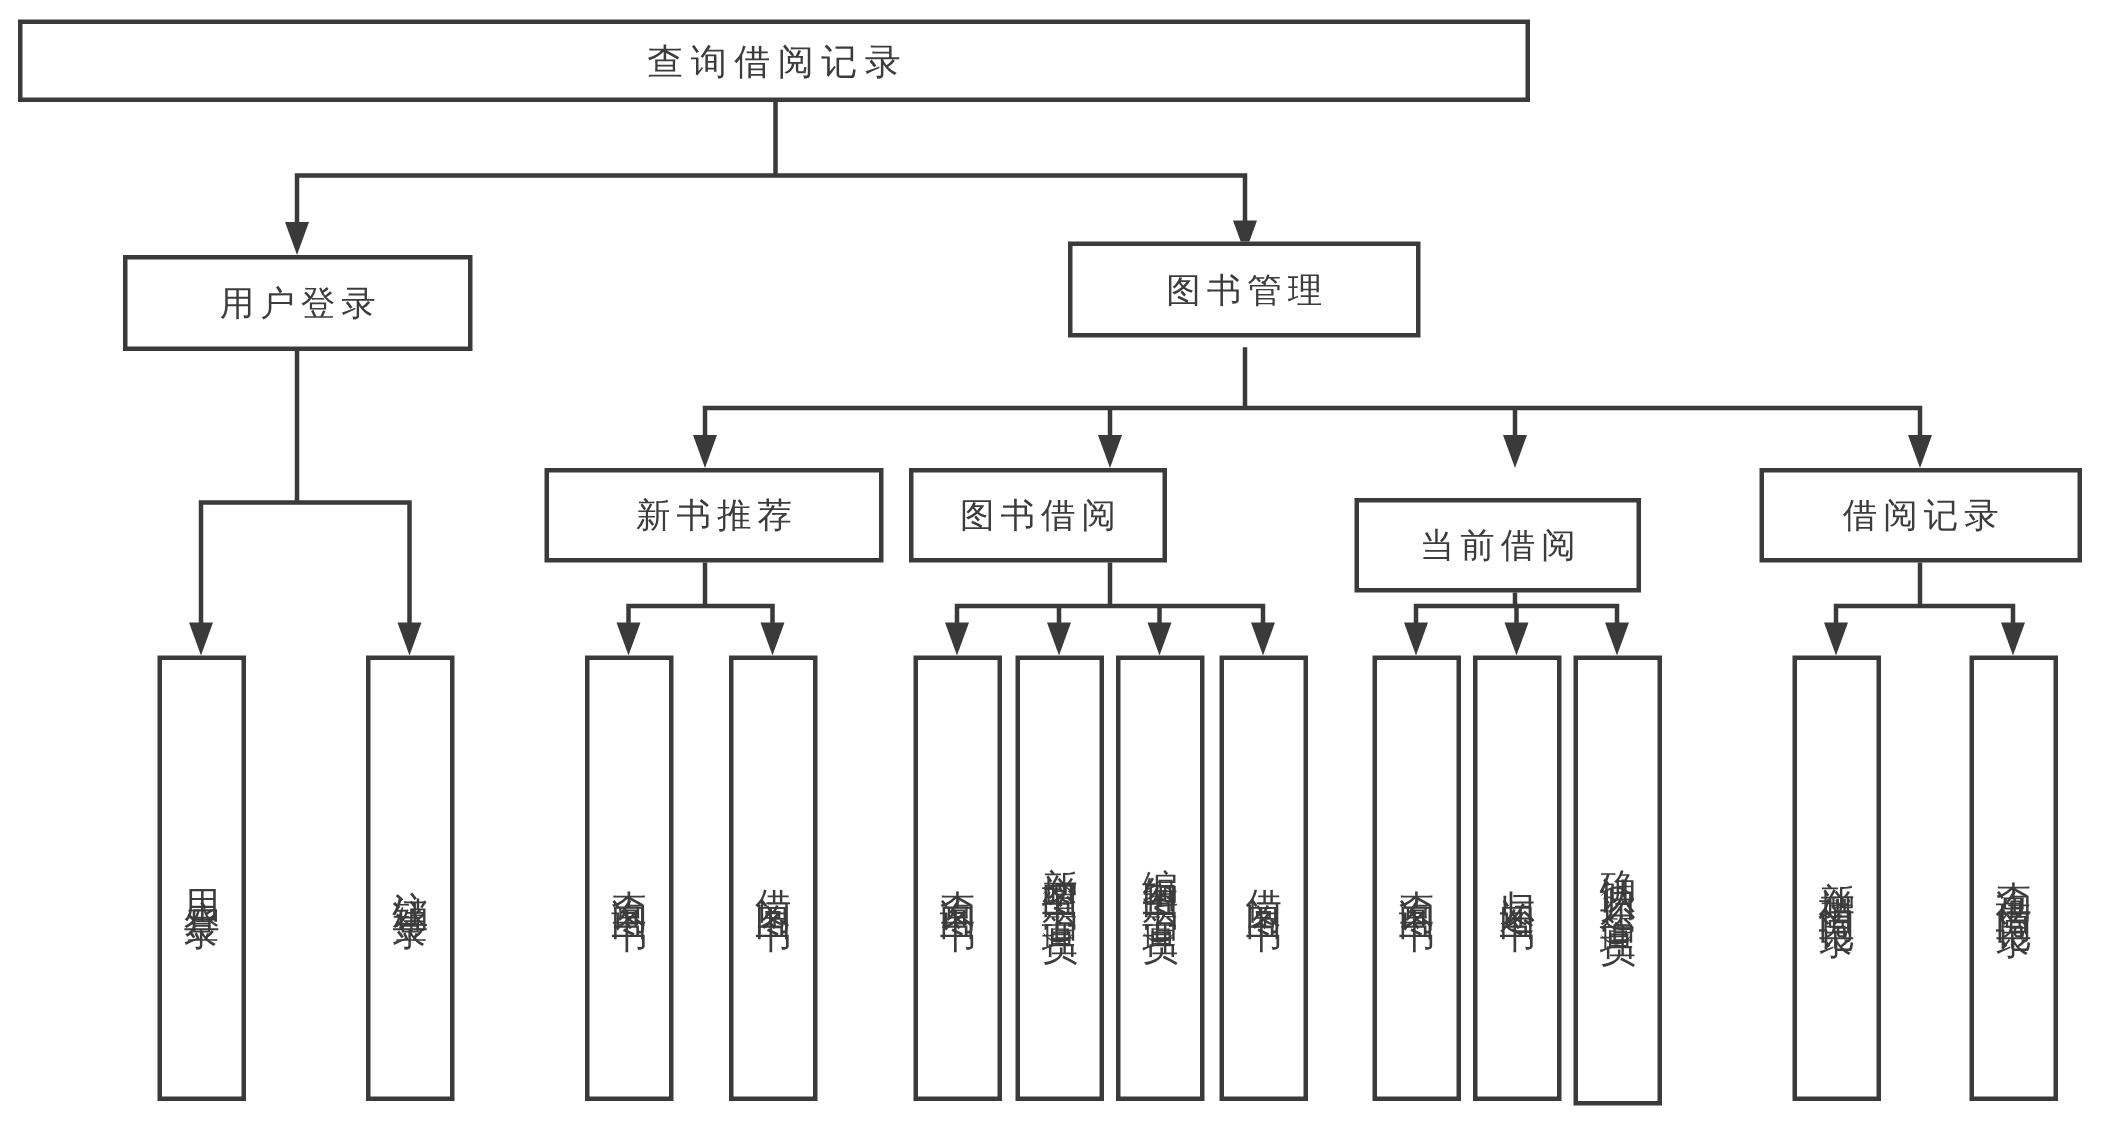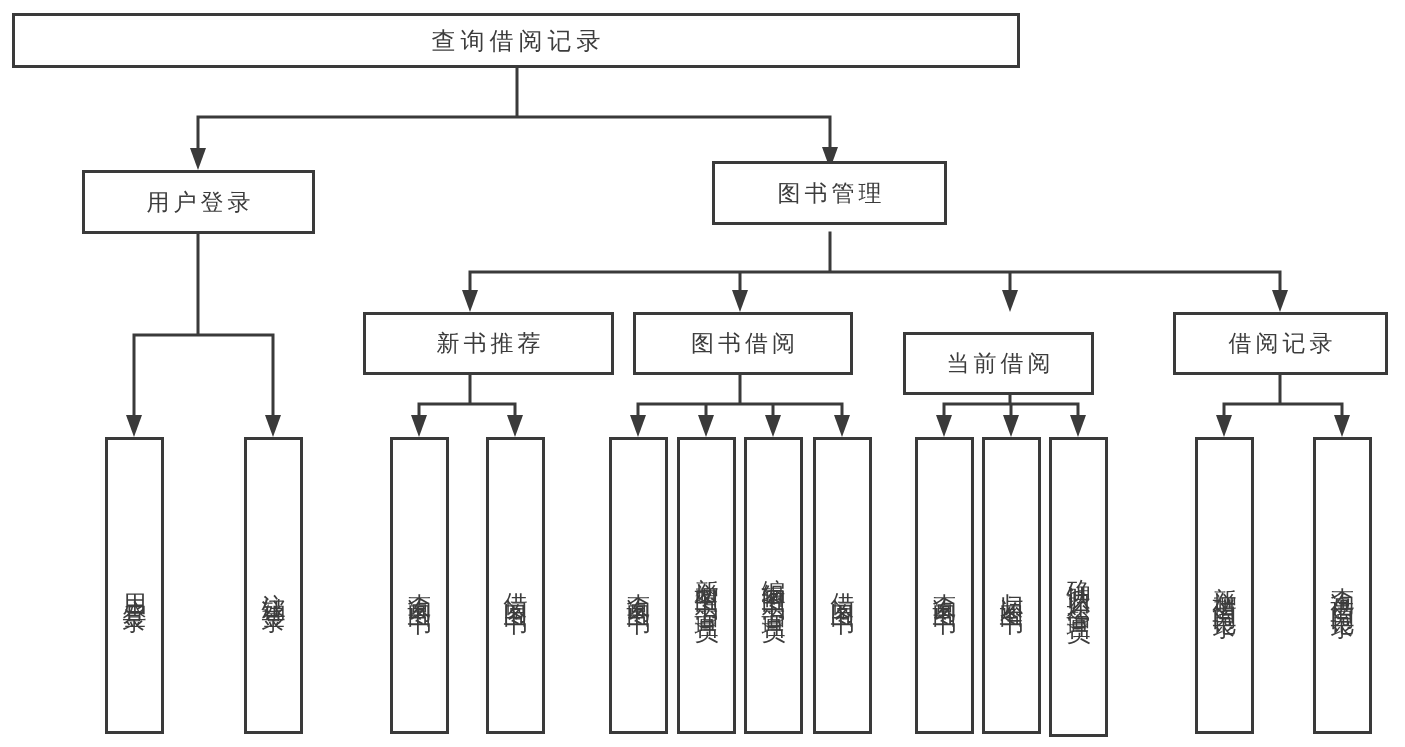--- a/index.html
+++ b/index.html
@@ -71,22 +71,22 @@
     <path d="M1280 375 V404 M1224 404 H1342 M1224 404 V417 M1342 404 V417"></path>
     <polygon points="1216,415 1232,415 1224,437"></polygon>
     <polygon points="1334,415 1350,415 1342,437"></polygon>
   </svg>
 
   <div class="node h root" style="left:12px;top:13px;width:1008px;height:55px">查询借阅记录</div>
 
   <div class="node h" style="left:82px;top:170px;width:233px;height:64px">用户登录</div>
   <div class="node h" style="left:712px;top:161px;width:235px;height:64px">图书管理</div>
 
-  <div class="node h" style="left:363px;top:312px;width:251px;height:63px">新书推荐</div>
-  <div class="node h" style="left:633px;top:312px;width:220px;height:63px">图书借阅</div>
+  <div class="node h" style="left:363px;top:312px;width:226px;height:63px">新书推荐</div>
+  <div class="node h" style="left:606px;top:312px;width:172px;height:63px">图书借阅</div>
   <div class="node h" style="left:903px;top:332px;width:191px;height:63px">当前借阅</div>
   <div class="node h" style="left:1173px;top:312px;width:215px;height:63px">借阅记录</div>
 
   <div class="node v" style="left:105px;top:437px;width:59px;height:297px">用户登录</div>
   <div class="node v" style="left:244px;top:437px;width:59px;height:297px">注销登录</div>
 
   <div class="node v" style="left:390px;top:437px;width:59px;height:297px">查询图书</div>
   <div class="node v" style="left:486px;top:437px;width:59px;height:297px">借阅图书</div>
 
   <div class="node v" style="left:609px;top:437px;width:59px;height:297px">查询图书</div>

